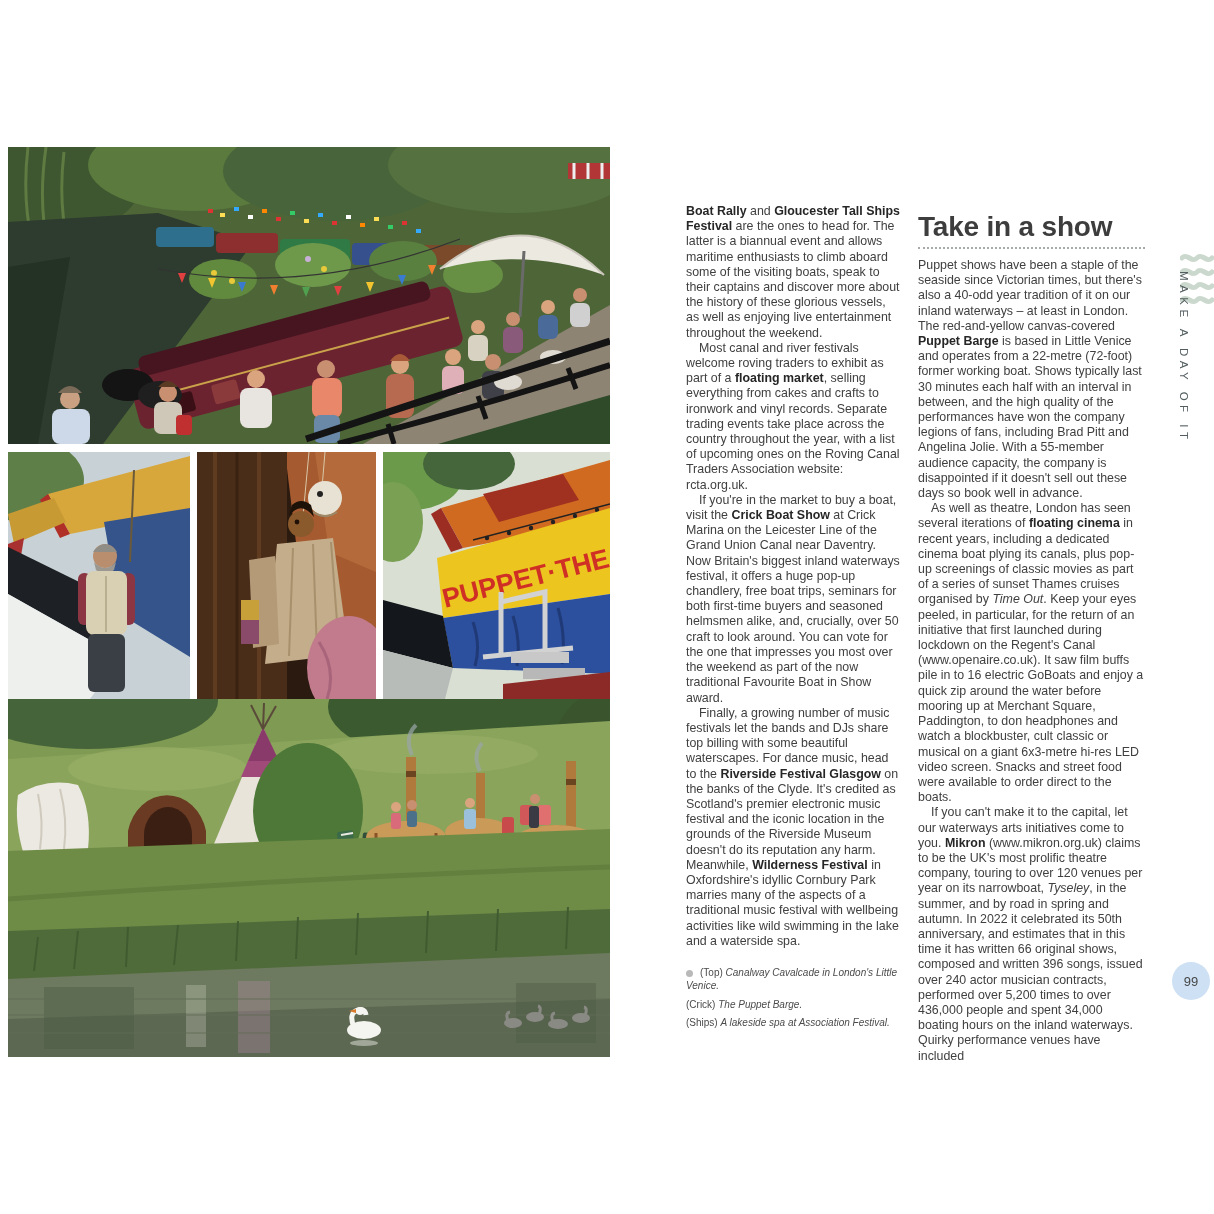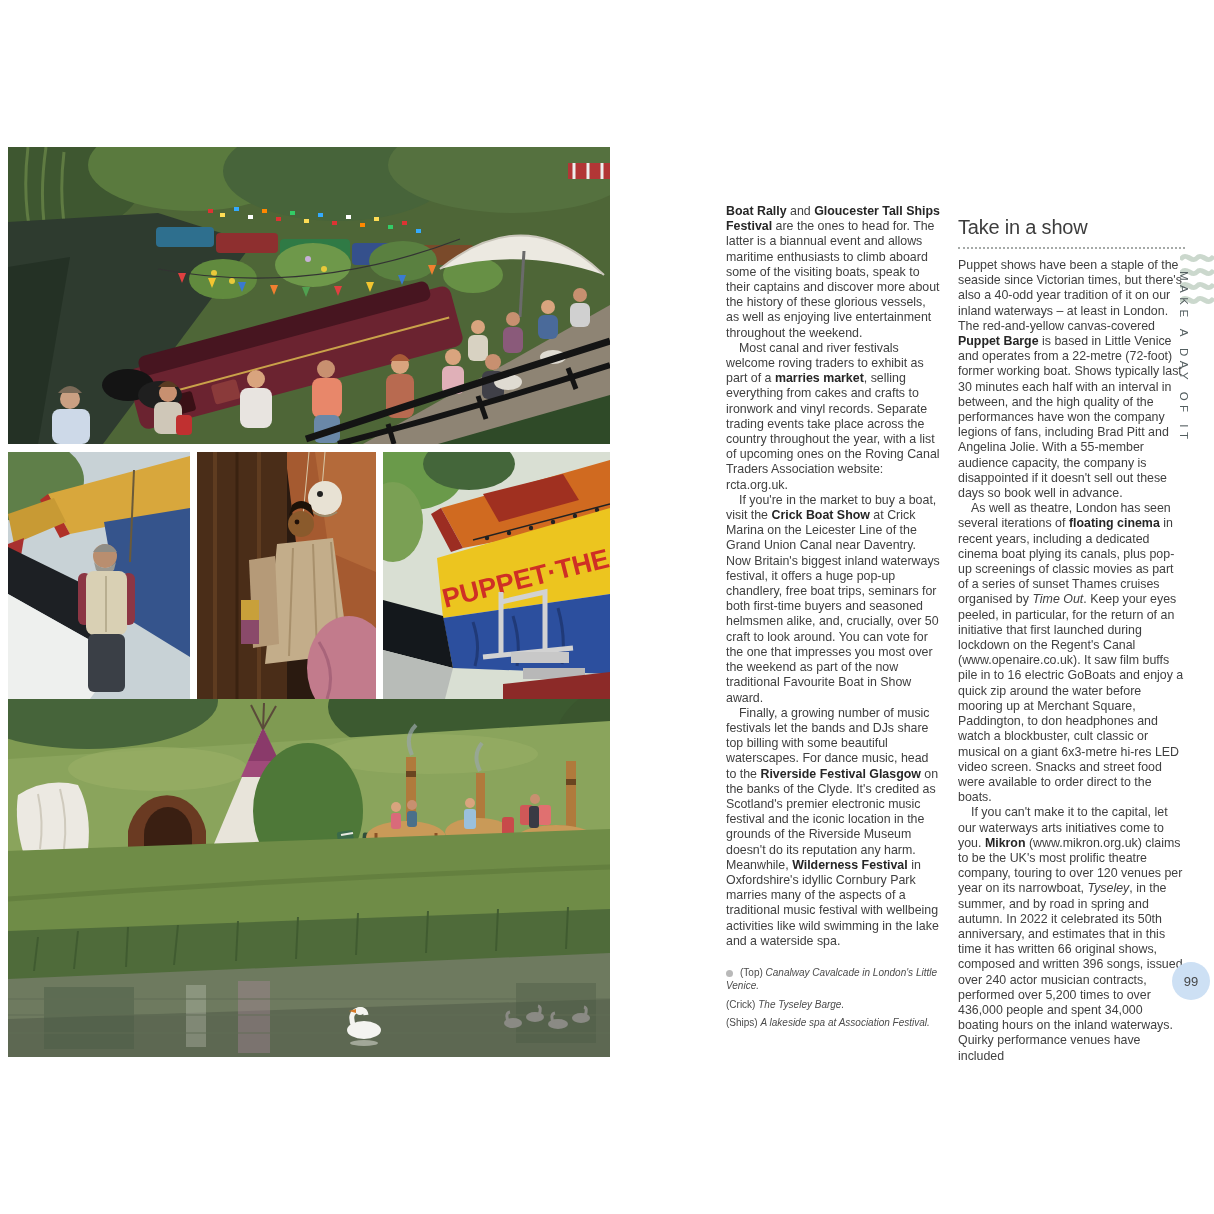--- a/index.html
+++ b/index.html
@@ -8,29 +8,29 @@
     font-family:"Liberation Sans", sans-serif; color:#3e3e3e; overflow:hidden;
   }
   
   .photos { position:absolute; left:8px; top:147px; width:602px; }
   .photos figure { margin:0; padding:0; }
   .photos svg { display:block; }
   .photo-row { display:flex; gap:7px; margin-top:8px; }
   .photo-bottom { margin-top:7px; }
 
   
-  .col { position:absolute; font-size:12.4px; line-height:15.2px; color:#404040;margin-left:40px; }
+  .col { position:absolute; font-size:12.4px; line-height:15.2px; color:#404040; }
   .col p { margin:0; }
   .col p.indent { text-indent:13px; }
   .col b { color:#262626; }
   .col1 { left:686px; top:204px; width:215px; }
   .col2 { left:918px; top:212px; width:227px; }
 
   .section-heading {
-    font-size:20px; line-height:30px; font-weight:400; letter-spacing:-0.2px;
+    font-size:28px; line-height:30px; font-weight:700; letter-spacing:-0.2px;
     color:#3d3d3d; margin:0 0 5px 0;
   }
   .dotted-rule { height:0; border-bottom:2px dotted #a6aaa8; margin:0 0 9px 0; }
 
   .captions { margin-top:17px; font-size:10px; line-height:13.5px; color:#4b4b4b; }
   .captions p.caption { margin:0 0 5px 0; }
   .cap-bullet {
     display:inline-block; width:7px; height:7px; border-radius:50%;
     background:#b9b9b9; margin-right:7px; vertical-align:middle;
   }
@@ -387,27 +387,27 @@
           <ellipse cx="573" cy="319" rx="9" ry="5"></ellipse>
             <path d="M577,317 q3,-8 -1,-9" stroke="#8a8a84" stroke-width="3" fill="none"></path>
         </g>
       </svg>
     </figure>
   </div>
 
   <div class="col col1">
     <div>
         <p><b>Boat Rally</b> and <b>Gloucester Tall Ships Festival</b> are the ones to head for. The latter is a biannual event and allows maritime enthusiasts to climb aboard some of the visiting boats, speak to their captains and discover more about the history of these glorious vessels, as well as enjoying live entertainment throughout the weekend.</p>
-        <p class="indent">Most canal and river festivals welcome roving traders to exhibit as part of a <b>marries market</b>, selling everything from cakes and crafts to ironwork and vinyl records. Separate trading events take place across the country throughout the year, with a list of upcoming ones on the Roving Canal Traders Association website: rcta.org.uk.</p>
+        <p class="indent">Most canal and river festivals welcome roving traders to exhibit as part of a <b>floating market</b>, selling everything from cakes and crafts to ironwork and vinyl records. Separate trading events take place across the country throughout the year, with a list of upcoming ones on the Roving Canal Traders Association website: rcta.org.uk.</p>
         <p class="indent">If you're in the market to buy a boat, visit the <b>Crick Boat Show</b> at Crick Marina on the Leicester Line of the Grand Union Canal near Daventry. Now Britain's biggest inland waterways festival, it offers a huge pop-up chandlery, free boat trips, seminars for both first-time buyers and seasoned helmsmen alike, and, crucially, over 50 craft to look around. You can vote for the one that impresses you most over the weekend as part of the now traditional Favourite Boat in Show award.</p>
         <p class="indent">Finally, a growing number of music festivals let the bands and DJs share top billing with some beautiful waterscapes. For dance music, head to the <b>Riverside Festival Glasgow</b> on the banks of the Clyde. It's credited as Scotland's premier electronic music festival and the iconic location in the grounds of the Riverside Museum doesn't do its reputation any harm. Meanwhile, <b>Wilderness Festival</b> in Oxfordshire's idyllic Cornbury Park marries many of the aspects of a traditional music festival with wellbeing activities like wild swimming in the lake and a waterside spa.</p>
       </div>
     <div class="captions">
         <p class="caption"><span class="cap-bullet"></span><span class="cap-prefix">(Top) </span><i>Canalway Cavalcade in London's Little Venice.</i></p>
-        <p class="caption"><span class="cap-prefix">(Crick) </span><i>The Tyseley Barge.</i></p>
+        <p class="caption"><span class="cap-prefix">(Crick) </span><i>The Puppet Barge.</i></p>
         <p class="caption"><span class="cap-prefix">(Ships) </span><i>A lakeside spa at Association Festival.</i></p>
       </div>
   </div>
 
   <div class="col col2">
     <h2 class="section-heading">Take in a show</h2>
     <div class="dotted-rule"></div>
     <div>
         <p>Puppet shows have been a staple of the seaside since Victorian times, but there's also a 40-odd year tradition of it on our inland waterways – at least in London. The red-and-yellow canvas-covered <b>Puppet Barge</b> is based in Little Venice and operates from a 22-metre (72-foot) former working boat. Shows typically last 30 minutes each half with an interval in between, and the high quality of the performances have won the company legions of fans, including Brad Pitt and Angelina Jolie. With a 55-member audience capacity, the company is disappointed if it doesn't sell out these days so book well in advance.</p>
         <p class="indent">As well as theatre, London has seen several iterations of <b>floating cinema</b> in recent years, including a dedicated cinema boat plying its canals, plus pop-up screenings of classic movies as part of a series of sunset Thames cruises organised by <i>Time Out</i>. Keep your eyes peeled, in particular, for the return of an initiative that first launched during lockdown on the Regent's Canal (www.openaire.co.uk). It saw film buffs pile in to 16 electric GoBoats and enjoy a quick zip around the water before mooring up at Merchant Square, Paddington, to don headphones and watch a blockbuster, cult classic or musical on a giant 6x3-metre hi-res LED video screen. Snacks and street food were available to order direct to the boats.</p>

